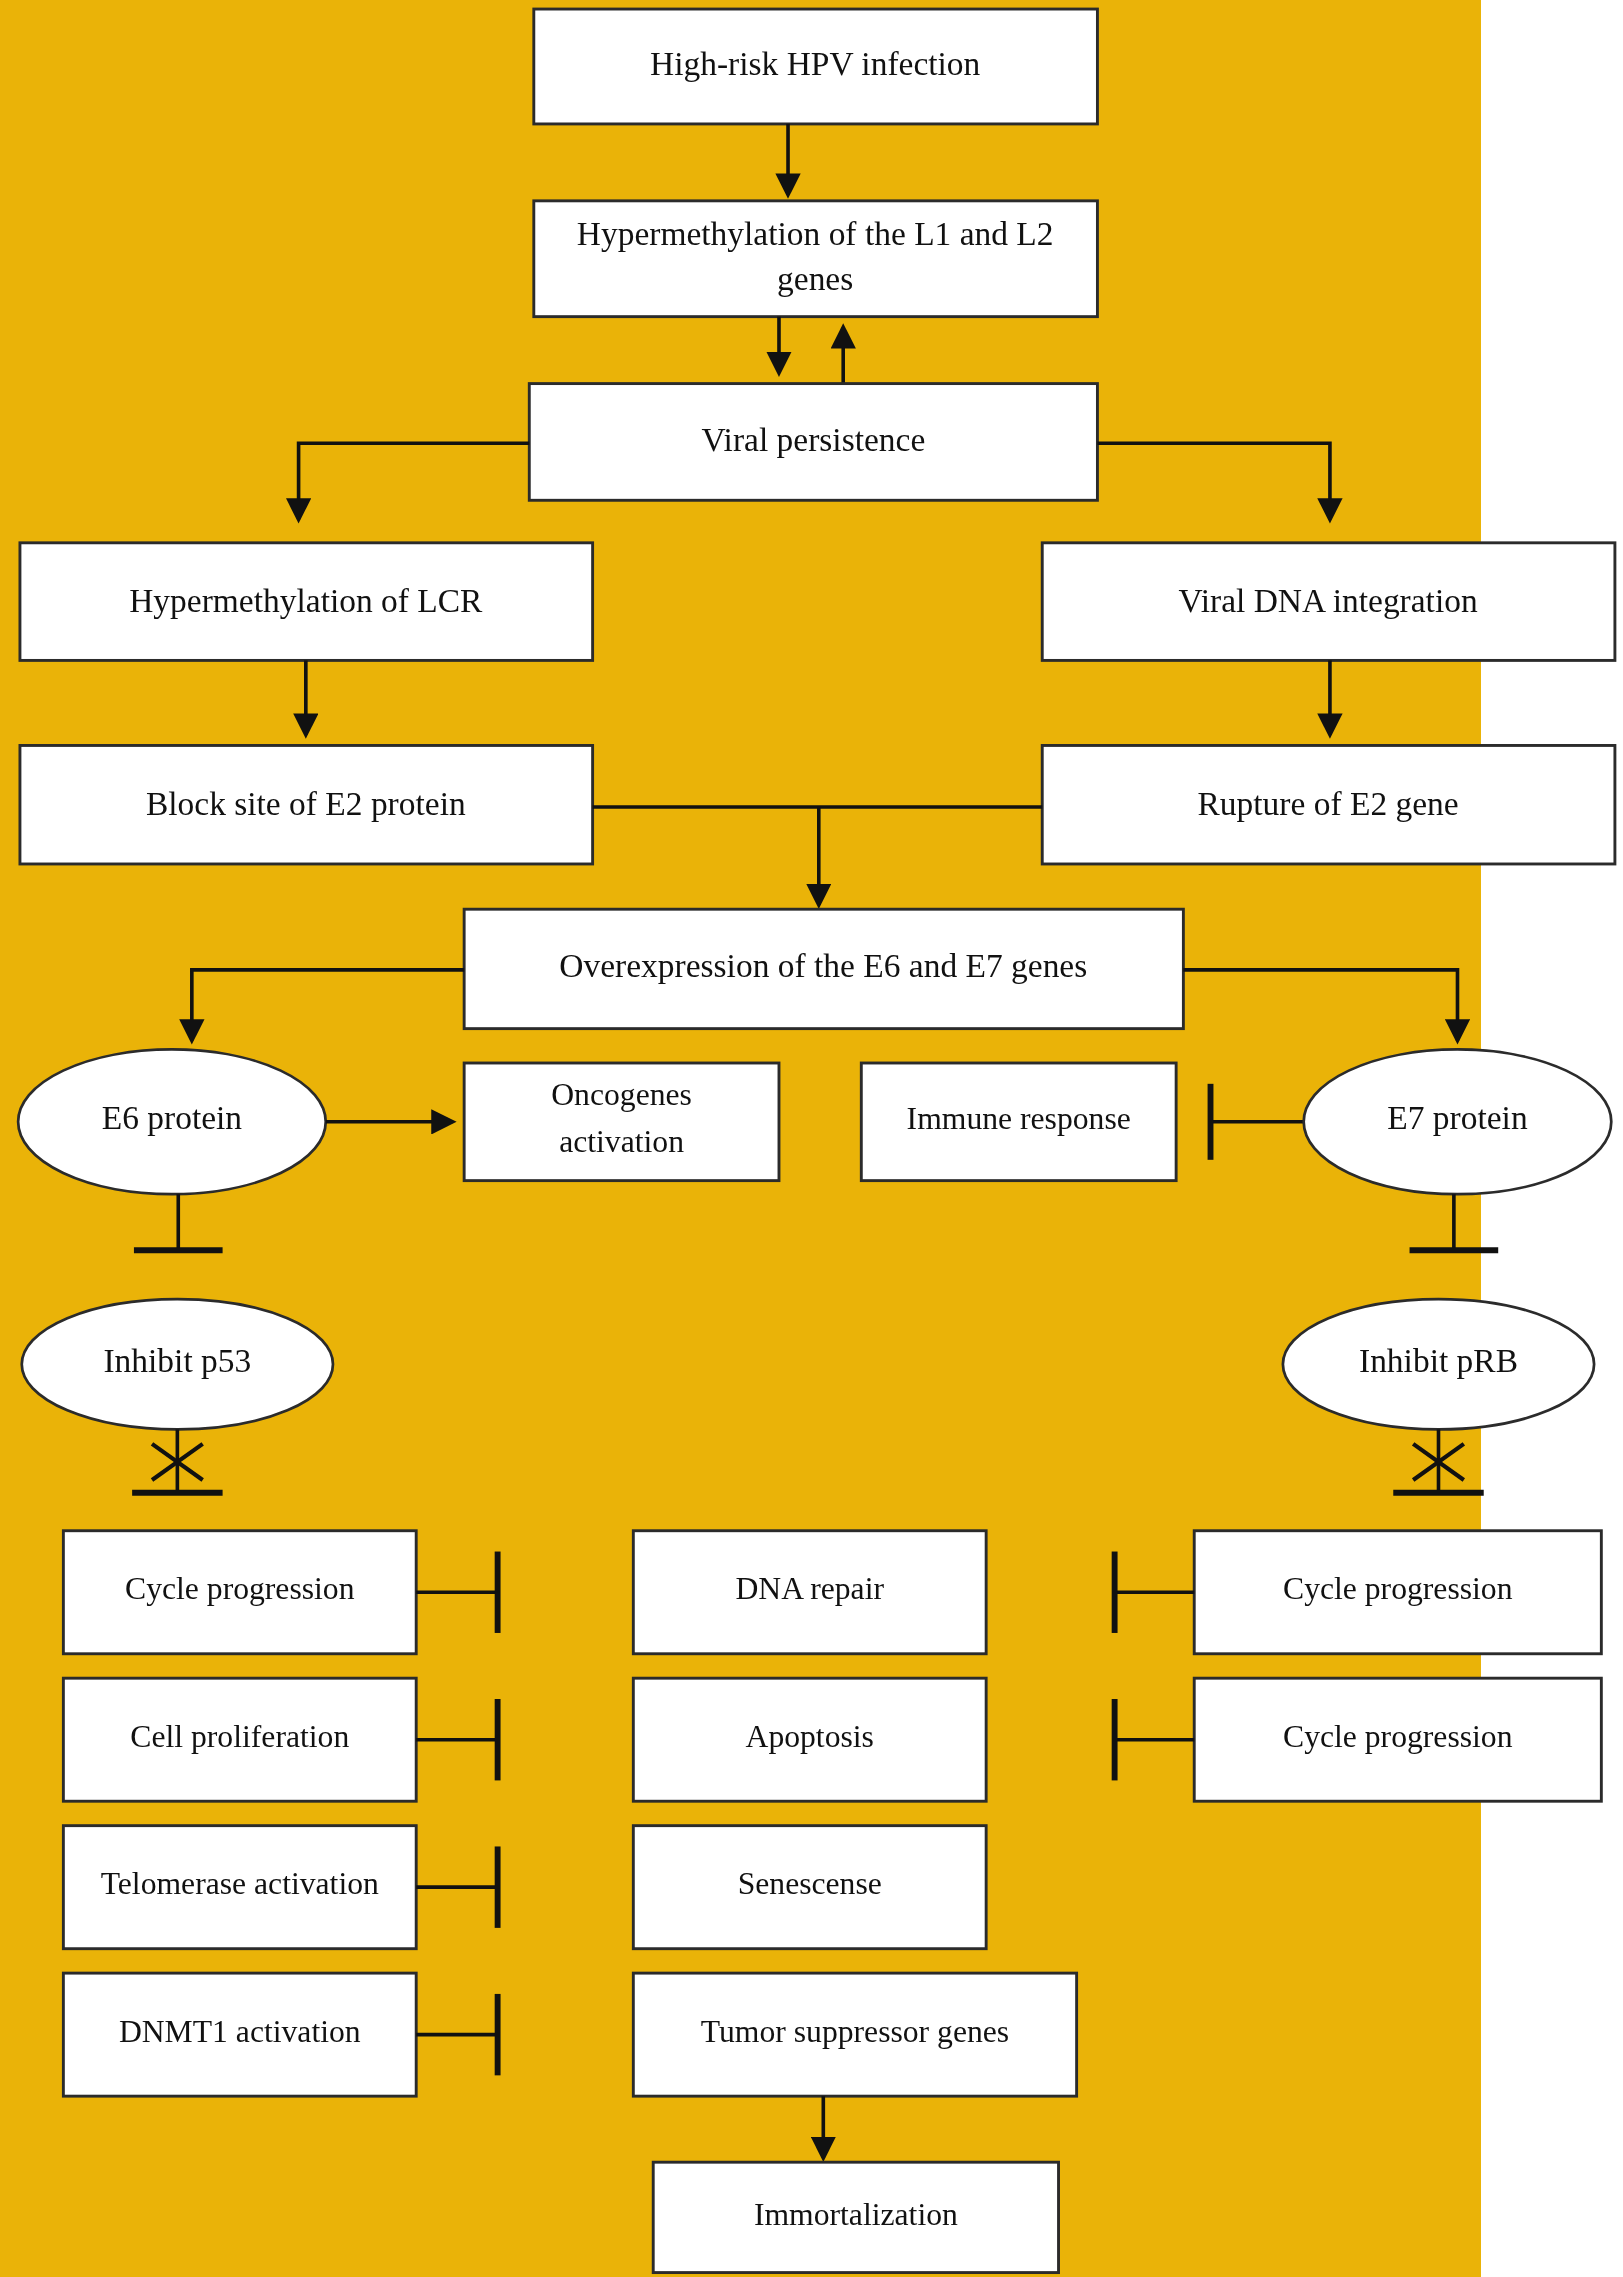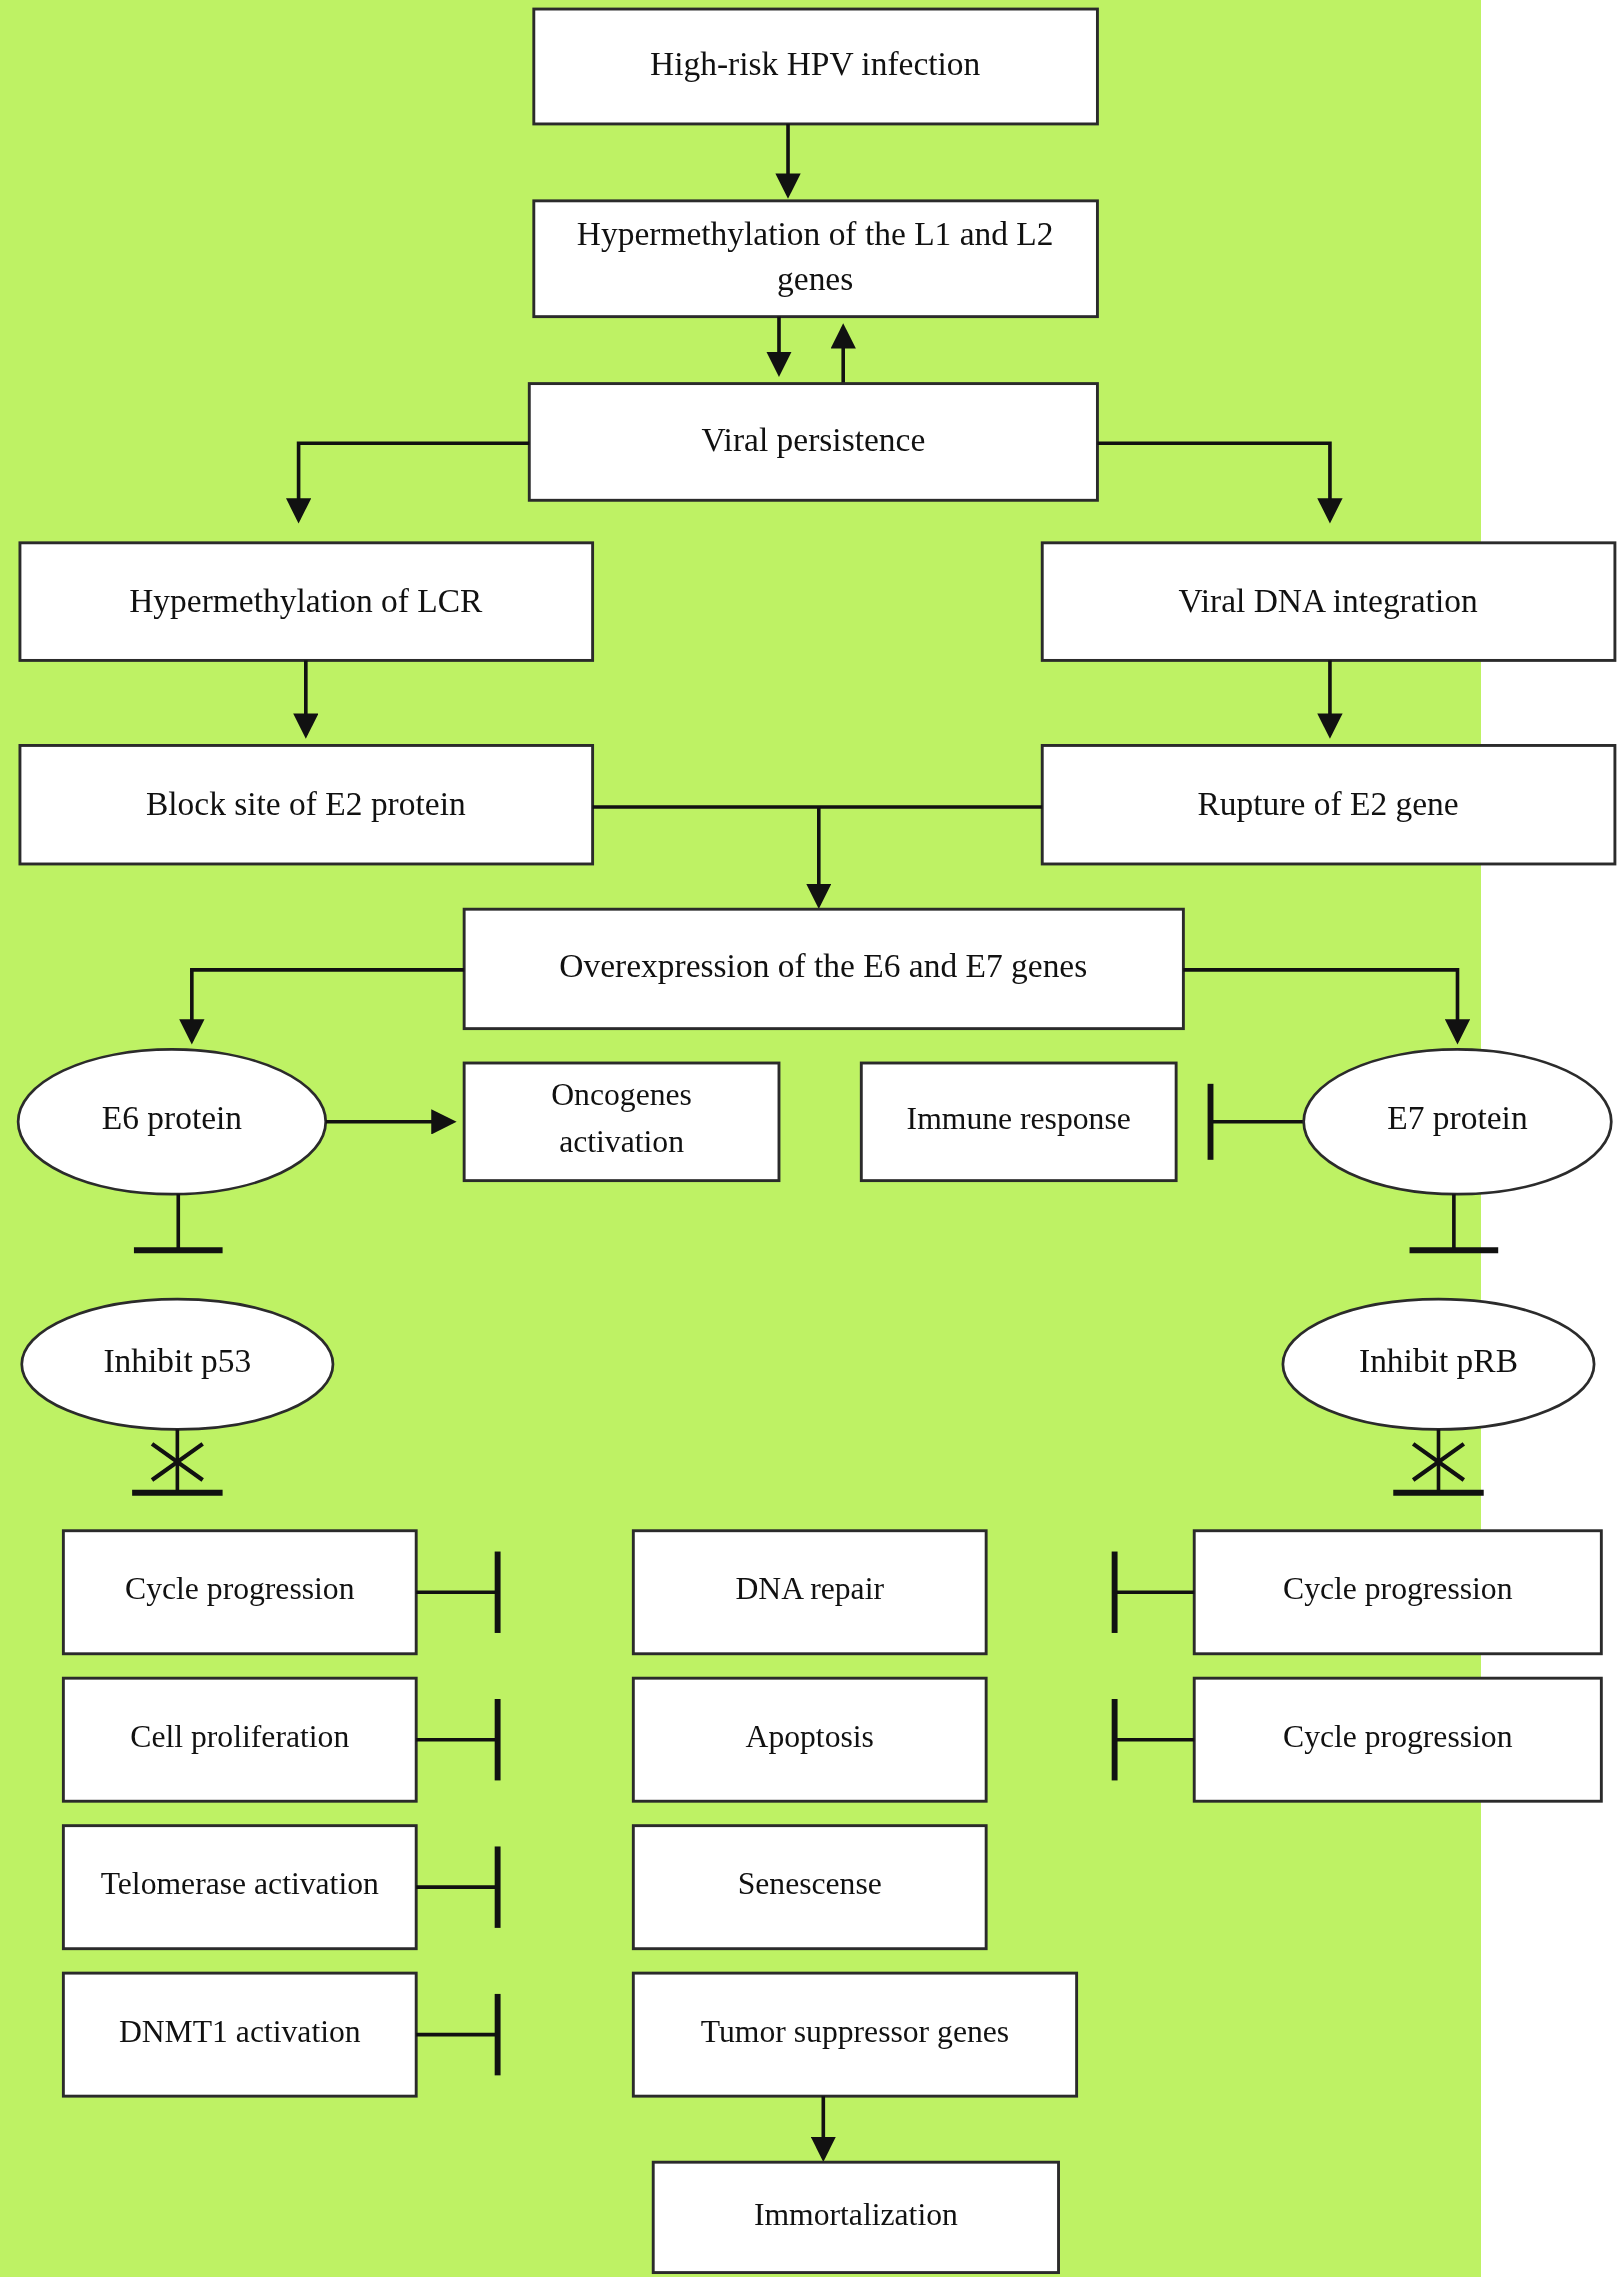--- a/index.html
+++ b/index.html
@@ -4,21 +4,21 @@
 <style>
   html, body {
     margin: 0;
     padding: 0;
     background: #ffffff;
   }
   #diagram-root {
     position: relative;
     width: 1481px;
     height: 2278px;
-    background: #bef264;
+    background: #eab308;
     font-family: "Liberation Serif", "DejaVu Serif", serif;
   }
   svg.flow {
     display: block;
     width: 1624px;
     height: 2278px;
   }
   .node-rect {
     fill: #ffffff;
     stroke: #2b2b2b;

